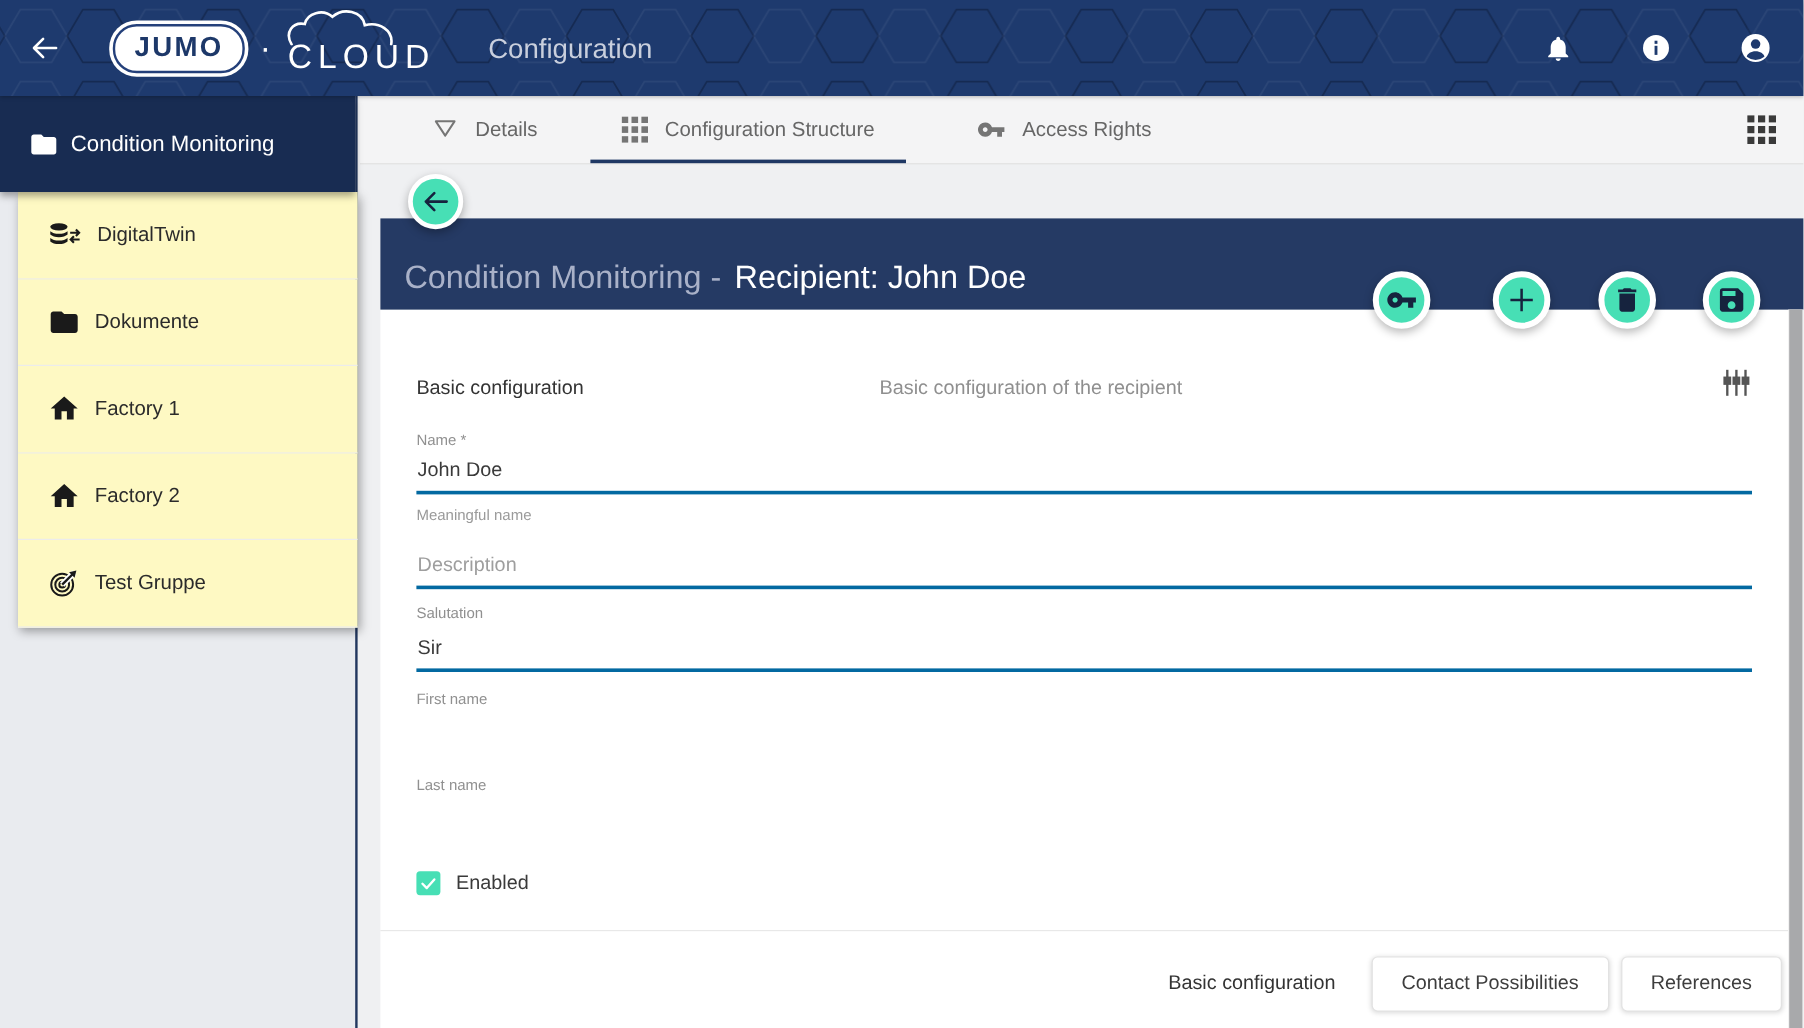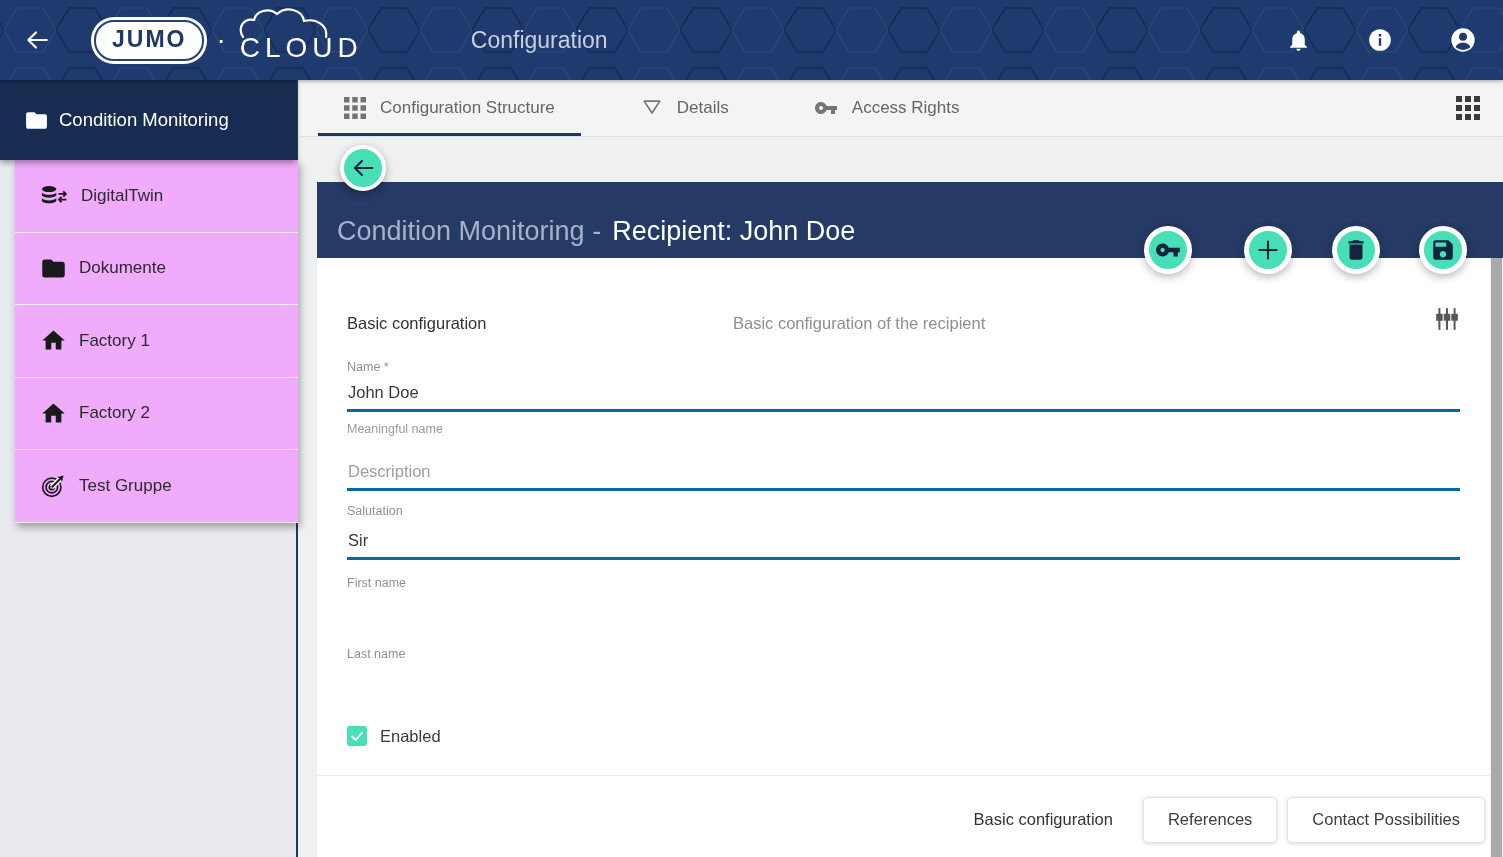--- a/index.html
+++ b/index.html
@@ -14,33 +14,33 @@
   .topbar > .tb { position:relative; z-index:2; }
   .tb-back { margin-left:24px; cursor:pointer; }
   .brand { display:flex; align-items:center; margin-left:28px; gap:12px; }
   .jumo-pill { background:#fff; border:2px solid #24407a; box-shadow:0 0 0 3px #fff;
     border-radius:20px; padding:4px 16px 6px; color:#1d3869; font-weight:800;
     font-size:23px; letter-spacing:2px;margin-left:16px; }
   .brand-dot { color:#fff; font-size:28px; line-height:1; }
   .cloud-wrap { position:relative; margin-left:2px; padding-top:16px; }
   .cloud-arc { position:absolute; top:-8px; left:-4px; }
   .cloud-text { color:#fff; font-size:28px; font-weight:300; letter-spacing:5px; }
-  .tb-title { margin-left:108px; font-size:23px; color:#c9cfdd; font-weight:400; }
+  .tb-title { margin-left:44px; font-size:23px; color:#c9cfdd; font-weight:400; }
   .tb-icons { margin-left:auto; display:flex; align-items:center; gap:56px; margin-right:26px; }
   .tb-icons .icon { cursor:pointer; }
 
   
   .sidebar { position:absolute; left:0; top:80px; width:298px; bottom:0;
     background:#e9ebef; border-right:2px solid #22375f; z-index:20; }
   .sidebar-header { height:80px; background:#182c52; color:#fff; display:flex;
     align-items:center; gap:10px; padding-left:24px; font-size:18.5px;
     box-shadow:0 3px 6px rgba(0,0,0,.35); position:relative; z-index:2; cursor:pointer; }
   .sidebar-list { margin-left:15px; width:283px; box-shadow:2px 4px 8px rgba(0,0,0,.35);
     position:relative; z-index:1; }
-  .sidebar-item { height:72.5px; background:#f0abfc; border-bottom:1px solid #ececec;
+  .sidebar-item { height:72.5px; background:#fef9c3; border-bottom:1px solid #ececec;
     display:flex; align-items:center; gap:12px; padding-left:25px; font-size:17px;
     color:#2b2b2b; cursor:pointer; }
   .sidebar-item .icon { color:#1a1a1a; }
 
   
   .main { position:absolute; left:300px; top:80px; right:0; bottom:0; background:#eff0f2; }
 
   .tabbar { position:absolute; left:0; top:0; right:0; height:57px; background:#f4f4f5;
     border-bottom:1px solid #e0e0e0; display:flex; align-items:center; z-index:2; }
   .tab { display:flex; align-items:center; gap:14px; color:#666; font-size:17px;
@@ -219,43 +219,43 @@
         </svg>
       </span>
       <span>Test Gruppe</span>
     </div>
   </div>
 </aside>
 
 <main class="main">
 
   <div class="tabbar">
+    <div class="tab tab-2">
+      <span>
+        <svg class="icon" width="22" height="22" viewBox="0 0 24 24">
+          <path d="M3.5 4.5 L20.5 4.5 L12 17.5 Z" fill="none" stroke="currentColor" stroke-width="1.8" stroke-linejoin="round"></path>
+        </svg>
+      </span>
+      <span>Details</span>
+    </div>
     <div class="tab tab-1 tab--active">
       <span>
         <svg class="icon" width="22" height="22" viewBox="0 0 20 20" fill="currentColor">
           <rect x="0" y="0" width="5" height="5"></rect>
             <rect x="7.5" y="0" width="5" height="5"></rect>
             <rect x="15" y="0" width="5" height="5"></rect>
           <rect x="0" y="7.5" width="5" height="5"></rect>
             <rect x="7.5" y="7.5" width="5" height="5"></rect>
             <rect x="15" y="7.5" width="5" height="5"></rect>
           <rect x="0" y="15" width="5" height="5"></rect>
             <rect x="7.5" y="15" width="5" height="5"></rect>
             <rect x="15" y="15" width="5" height="5"></rect>
         </svg>
       </span>
       <span>Configuration Structure</span>
-    </div>
-    <div class="tab tab-2">
-      <span>
-        <svg class="icon" width="22" height="22" viewBox="0 0 24 24">
-          <path d="M3.5 4.5 L20.5 4.5 L12 17.5 Z" fill="none" stroke="currentColor" stroke-width="1.8" stroke-linejoin="round"></path>
-        </svg>
-      </span>
-      <span>Details</span>
     </div>
     <div class="tab tab-3">
       <span>
         <svg class="icon" width="24" height="24" viewBox="0 0 24 24" fill="currentColor">
           <path fill-rule="evenodd" d="M12.65 10C11.83 7.67 9.61 6 7 6c-3.31 0-6 2.69-6 6s2.69 6 6 6c2.61 0 4.83-1.67 5.65-4H17v4h4v-4h2v-4H12.65zM7 14c-1.1 0-2-.9-2-2s.9-2 2-2 2 .9 2 2-.9 2-2 2z"></path>
         </svg>
       </span>
       <span>Access Rights</span>
     </div>
     <span class="apps-btn">
@@ -336,21 +336,21 @@
       <span class="checkbox">
         <svg class="icon" width="18" height="18" viewBox="0 0 20 20">
           <path d="M4.5 10.5 L8.5 14.5 L15.5 6.5" fill="none" stroke="#fff" stroke-width="2.2" stroke-linecap="round" stroke-linejoin="round"></path>
         </svg>
       </span>
       <span class="check-label">Enabled</span>
     </div>
 
     <div class="card-footer">
       <span class="footer-label">Basic configuration</span>
+      <button class="pill-btn">Contact Possibilities</button>
       <button class="pill-btn">References</button>
-      <button class="pill-btn">Contact Possibilities</button>
     </div>
   </section>
 
   <div class="scrollbar">
     <div class="scroll-thumb"></div>
   </div>
 </main>
 
 </body></html>

